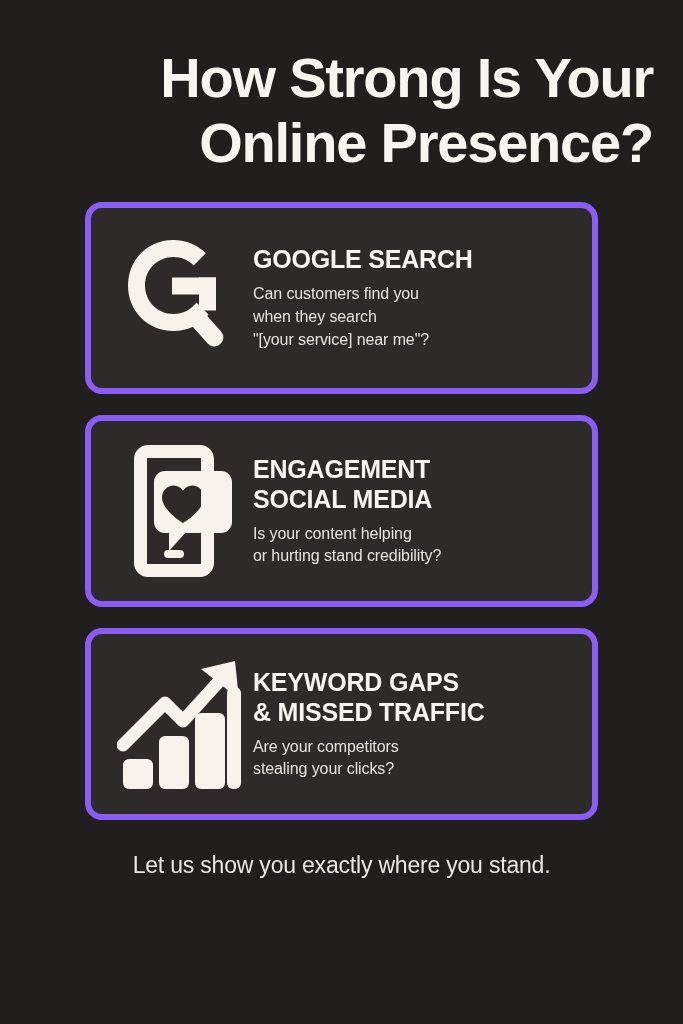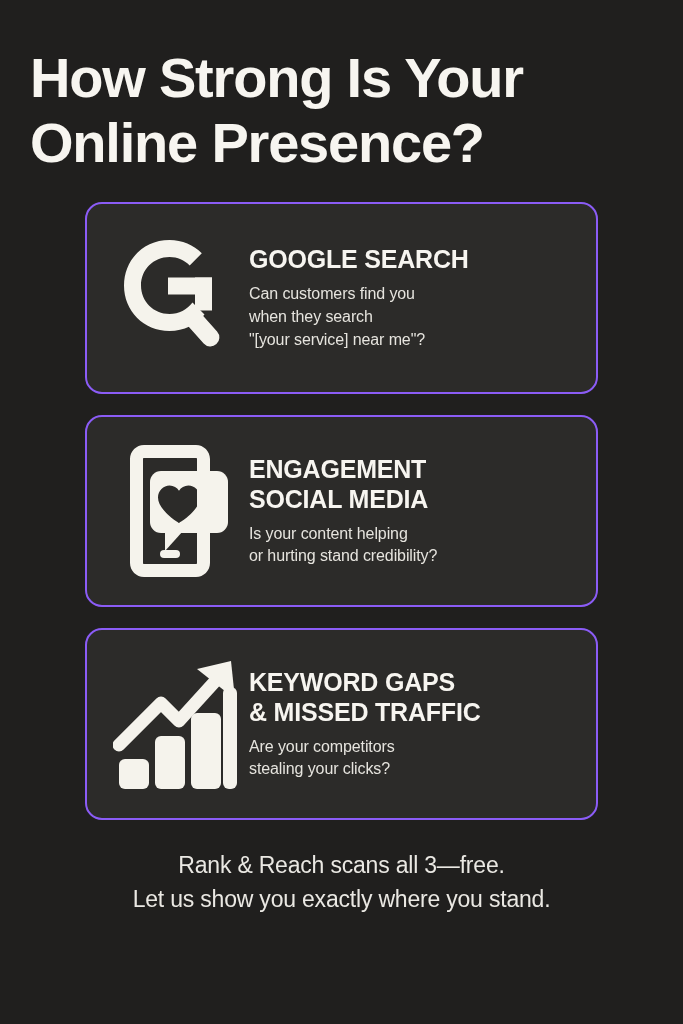--- a/index.html
+++ b/index.html
@@ -26,21 +26,21 @@
     flex-direction: column;
     align-items: center;
   }
 
   
   .headline {
     margin: 0;
     padding: 46px 30px 0 30px;
     width: 100%;
     box-sizing: border-box;
-    text-align: left;
+    text-align: right;
     color: #f7f5f0;
     font-family: "Liberation Sans", sans-serif;
     font-weight: 700;
     font-size: 56px;
     line-height: 1.16;
     letter-spacing: -1.2px;
   }
   .headline .ln { display: block; }
 
   
@@ -52,21 +52,21 @@
     display: flex;
     flex-direction: column;
     gap: 21px;
   }
 
   .card {
     position: relative;
     box-sizing: border-box;
     width: 513px;
     background: #2c2b29;
-    border: 2px solid #8b5cf6;
+    border: 6px solid #8b5cf6;
     border-radius: 17px;
     display: flex;
     align-items: center;
     padding: 17px 20px 17px 18px;
     min-height: 192px;
   }
 
   .card-icon {
     flex: 0 0 140px;
     width: 140px;
@@ -243,17 +243,16 @@
         <p class="card-desc">
           <span class="ln">Are your competitors</span>
           <span class="ln">stealing your clicks?</span>
         </p>
       </div>
     </div>
 
   </div>
 
   <div class="footer">
-    <span class="ln">Rank &amp; Reach scans all 3—free.</span>
     <span class="ln">Let us show you exactly where you stand.</span>
   </div>
 
 </div>
 
 </body></html>

